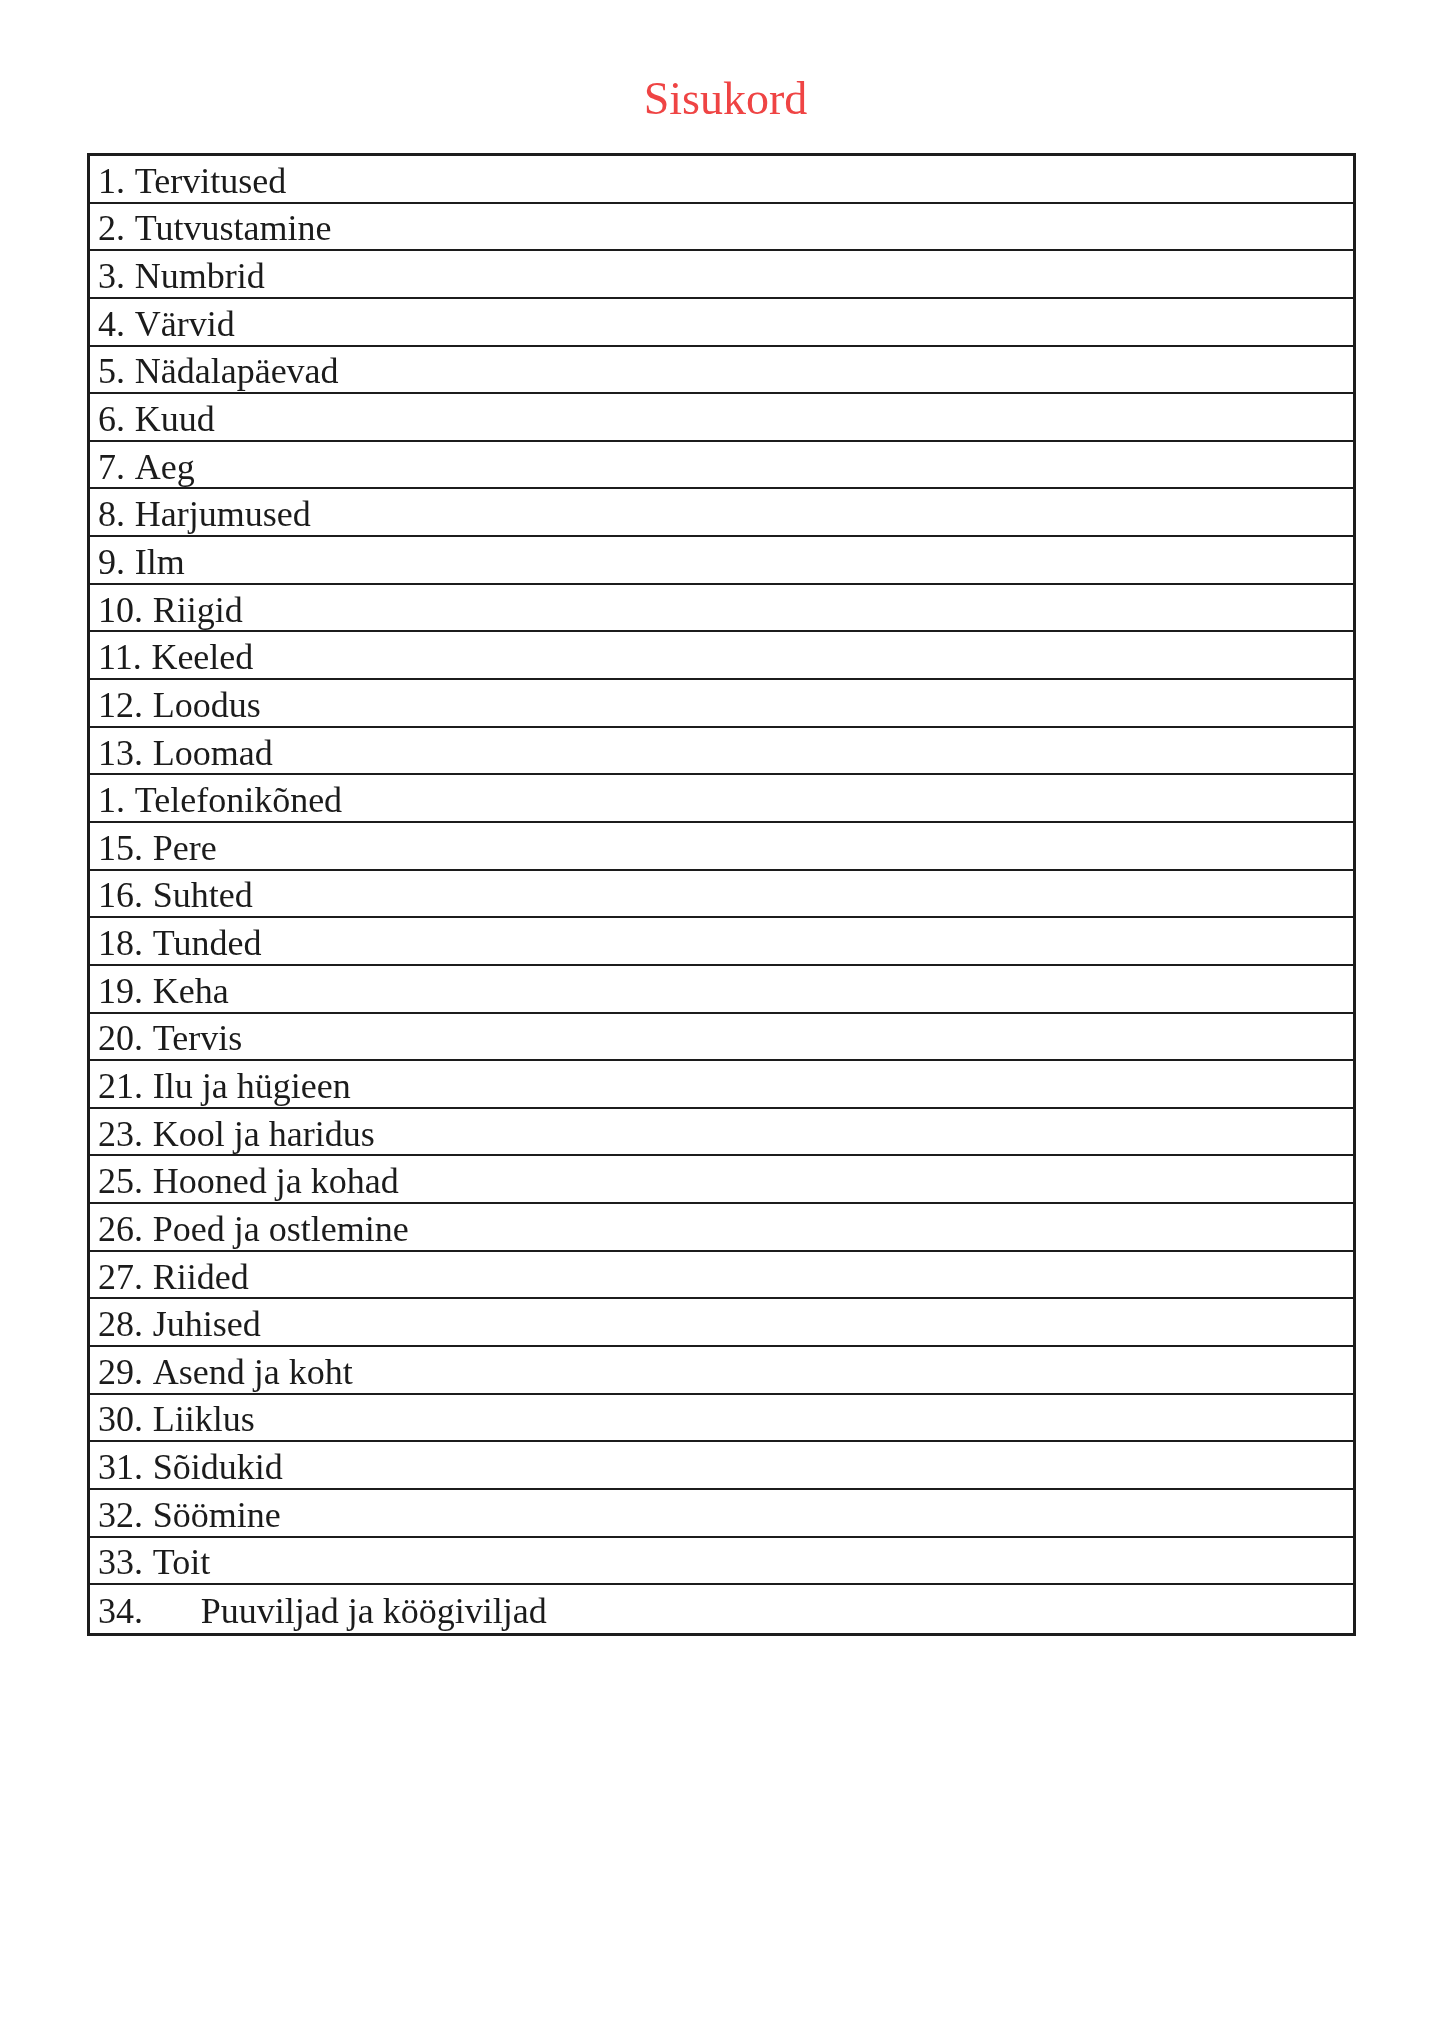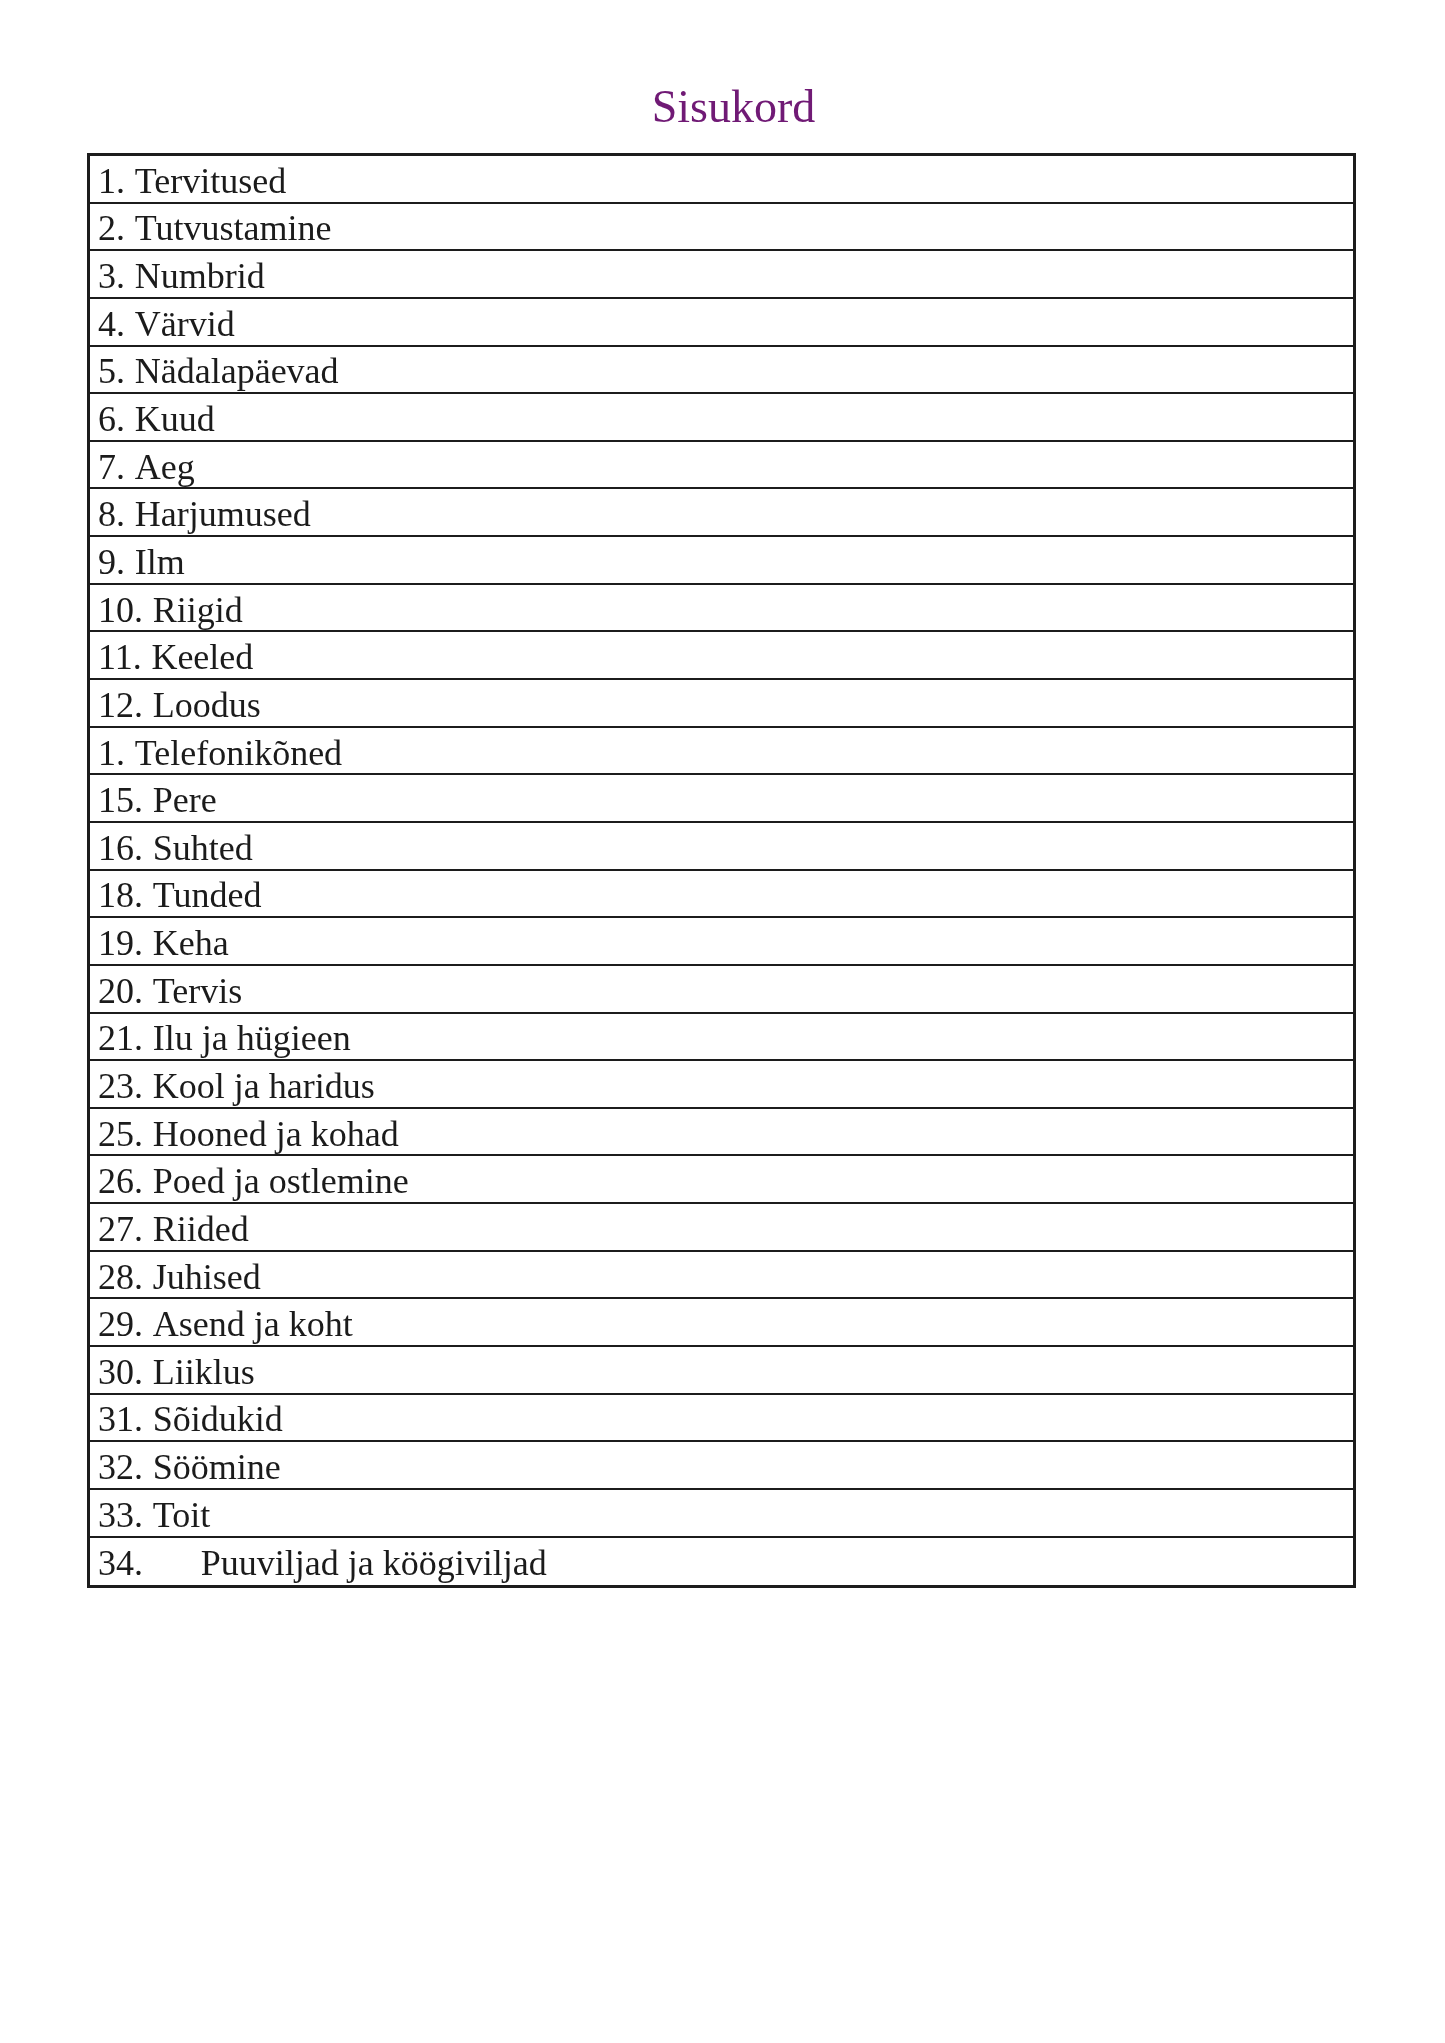--- a/index.html
+++ b/index.html
@@ -13,26 +13,26 @@
     position: relative;
     font-family: "Liberation Serif", "DejaVu Serif", serif;
     color: #1b1b1b;
     -webkit-font-smoothing: antialiased;
   }
   .page-title {
     position: absolute;
     top: 72px;
     left: 87px;
     width: 1269px;
-    margin: 12px;
+    margin: 4px;
     text-align: center;
     font-size: 46px;
     font-weight: 400;
     line-height: 1;
-    color: #701a75;
+    color: #ef4444;
   }
   .toc-table {
     position: absolute;
     left: 87px;
     top: 153px;
     width: 1269px;
     box-sizing: border-box;
     border: 3px solid #1c1c1c;
     background: #ffffff;
   }
@@ -104,20 +104,24 @@
   </div>
     <div class="toc-row">
     <span class="toc-num">11.</span>
     <span class="toc-label">Keeled</span>
   </div>
     <div class="toc-row">
     <span class="toc-num">12.</span>
     <span class="toc-label">Loodus</span>
   </div>
     <div class="toc-row">
+    <span class="toc-num">13.</span>
+    <span class="toc-label">Loomad</span>
+  </div>
+    <div class="toc-row">
     <span class="toc-num">1.</span>
     <span class="toc-label">Telefonikõned</span>
   </div>
     <div class="toc-row">
     <span class="toc-num">15.</span>
     <span class="toc-label">Pere</span>
   </div>
     <div class="toc-row">
     <span class="toc-num">16.</span>
     <span class="toc-label">Suhted</span>

